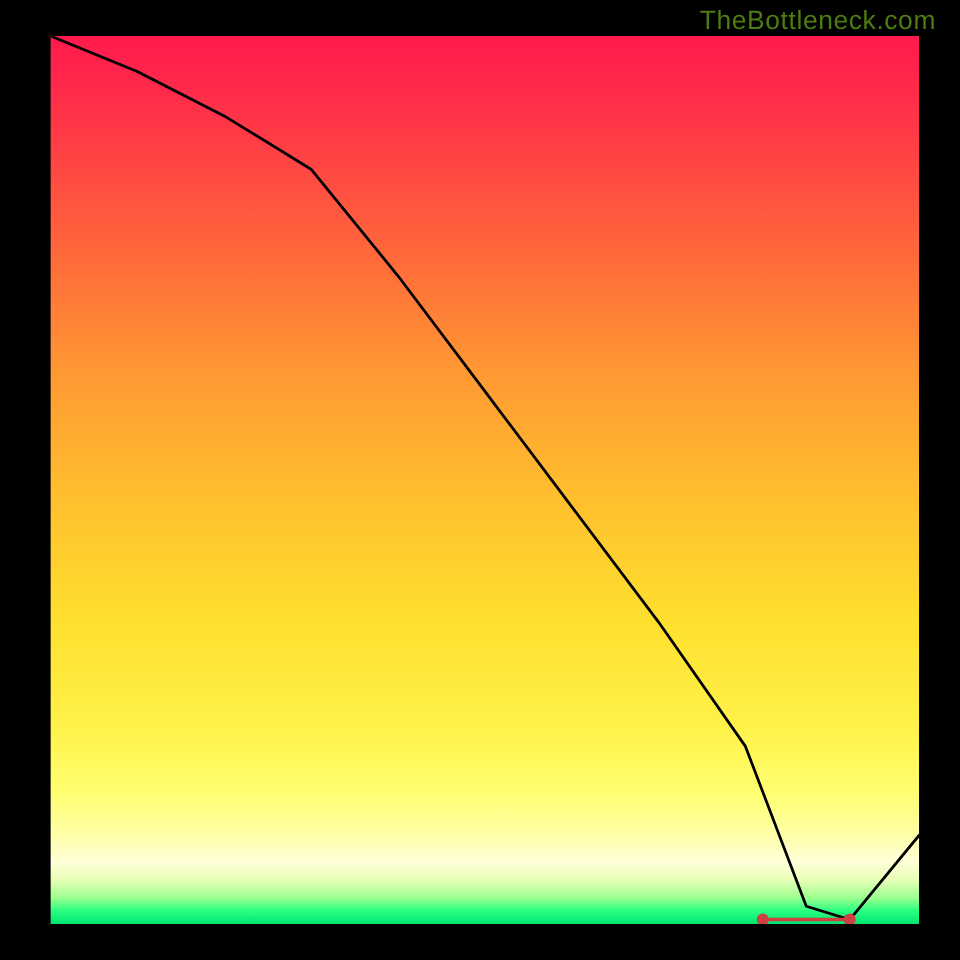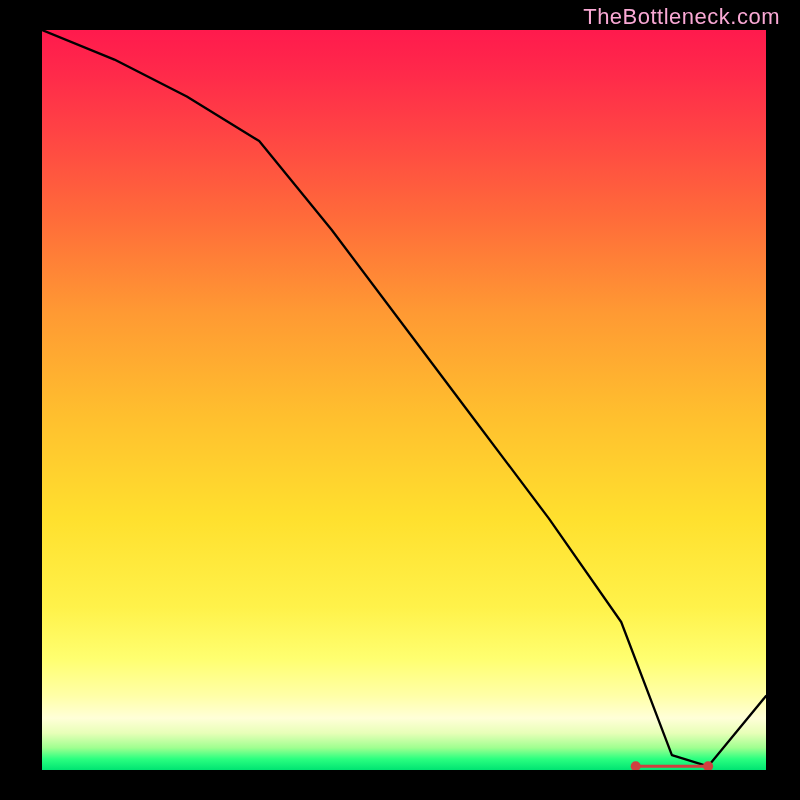--- a/index.html
+++ b/index.html
@@ -14,21 +14,21 @@
   .outer {
     position: relative;
     width: 800px;
     height: 800px;
     background: #000;
   }
   .watermark {
     position: absolute;
     top: 4px;
     right: 20px;
-    color: #f9a8d4;
+    color: #4d7c0f;
     font-size: 22px;
     letter-spacing: 0.5px;
     user-select: none;
   }
   .plot {
     position: absolute;
     left: 42px;
     top: 30px;
     width: 724px;
     height: 740px;

